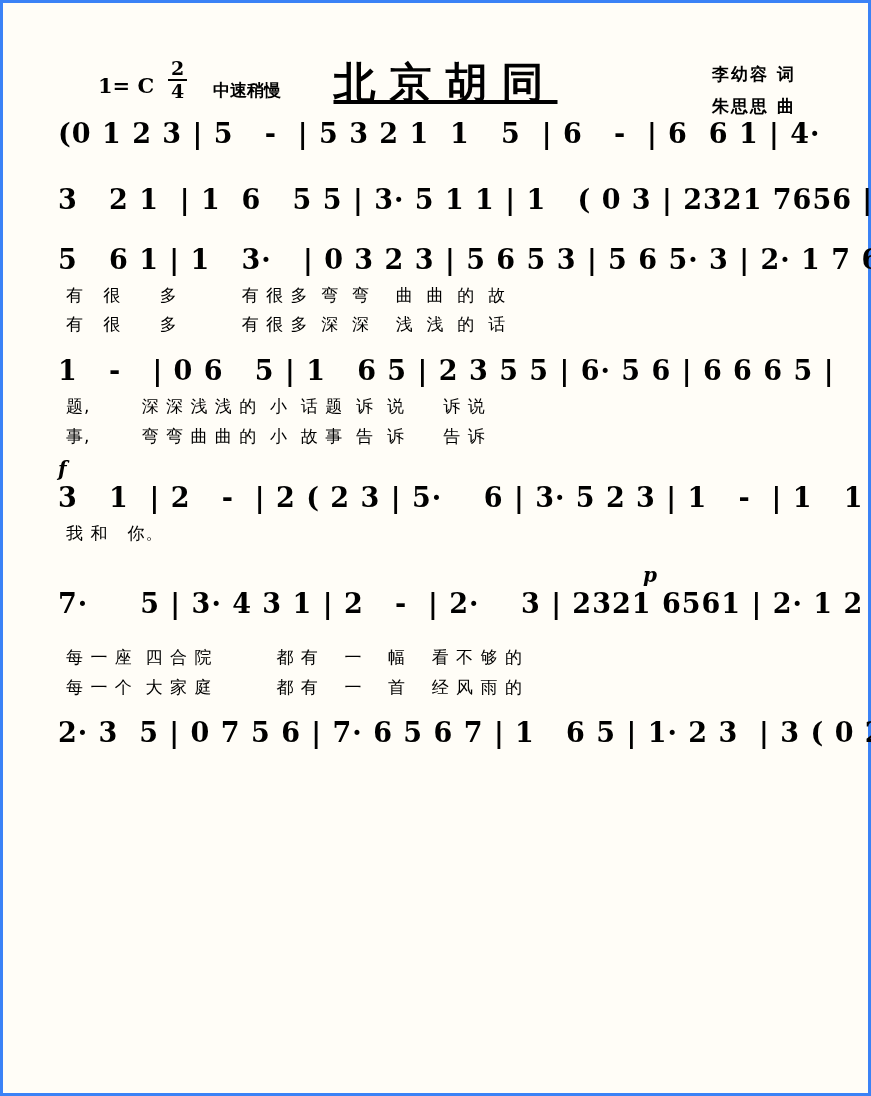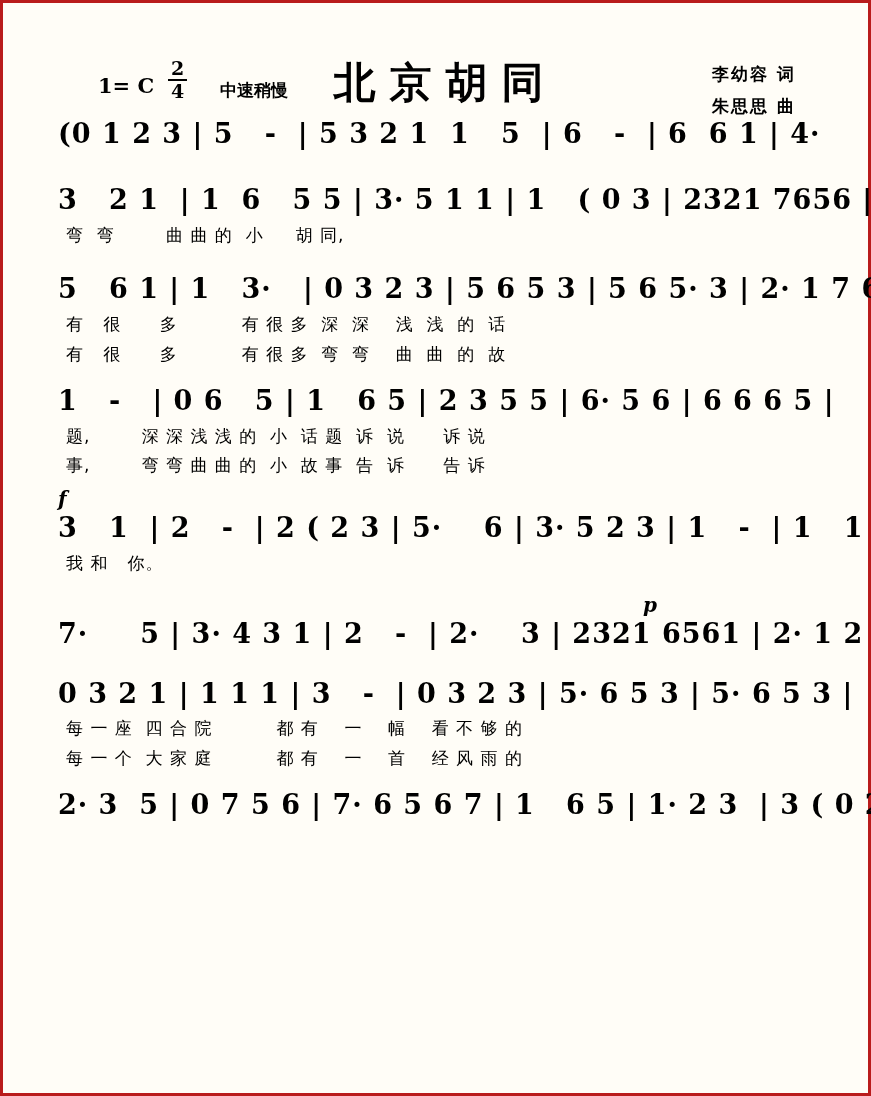--- a/index.html
+++ b/index.html
@@ -12,21 +12,21 @@
     background: #ffffff;
     font-family: "Liberation Serif", serif;
     color: #000000;
     overflow: hidden;
   }
   .sheet {
     position: relative;
     width: 871px;
     height: 1096px;
     box-sizing: border-box;
-    border: 3px solid #b91c1c;
+    border: 3px solid #3b82f6;
     background: #fffdf7;
   }
   
   .header {
     position: relative;
     height: 110px;
   }
   .key-sig {
     position: absolute;
     left: 95px;
@@ -49,37 +49,38 @@
     display: block;
     border-bottom: 2px solid #000;
     padding: 0 3px 1px 3px;
   }
   .meter .den {
     display: block;
     padding: 1px 3px 0 3px;
   }
   .tempo {
     position: absolute;
-    left: 217px;
+    left: 210px;
     top: 76px;
     font-size: 17px;
     font-weight: bold;
     font-family: "DejaVu Sans", sans-serif;
   }
   .song-title {
     position: absolute;
     left: 0;
     right: 0;
     top: 52px;
     text-align: center;
     font-size: 42px;
     letter-spacing: 14px;
     font-weight: bold;
     font-family: "DejaVu Serif", serif;
     padding-left: 20px;
+    text-decoration: underline;
   }
   .credits {
     position: absolute;
     right: 72px;
     top: 55px;
     font-size: 17px;
     line-height: 1.9;
     font-weight: bold;
     font-family: "DejaVu Sans", sans-serif;
     text-align: center;
@@ -147,28 +148,27 @@
 
     <div class="staff-line">
       <div class="notes">(0 1 2 3 | 5   -  | 5 3 2 1  1   5  | 6   -  | 6  6 1 | 4·     3 |</div>
     </div>
     <div class="gap-sm"></div>
 
     <div class="gap-md"></div>
 
     <div class="staff-line">
       <div class="notes">3   2 1  | 1  6   5 5 | 3· 5 1 1 | 1   ( 0 3 | 2321 7656 | 1· 1 1 1 )</div>
-      <div class="lyrics">弯  弯        曲 曲 的  小     胡 同,</div>
     </div>
     <div class="gap-md"></div>
 
     <div class="staff-line">
       <div class="notes">5   6 1 | 1   3·   | 0 3 2 3 | 5 6 5 3 | 5 6 5· 3 | 2· 1 7 6 |</div>
+      <div class="lyrics">有   很      多          有 很 多  弯  弯    曲  曲  的  故</div>
       <div class="lyrics">有   很      多          有 很 多  深  深    浅  浅  的  话</div>
-      <div class="lyrics">有   很      多          有 很 多  弯  弯    曲  曲  的  故</div>
     </div>
     <div class="gap-sm"></div>
 
     <div class="staff-line">
       <div class="notes">1   -   | 0 6   5 | 1   6 5 | 2 3 5 5 | 6· 5 6 | 6 6 6 5 |</div>
       <div class="lyrics">题,        深 深 浅 浅 的  小  话 题  诉  说      诉 说</div>
       <div class="lyrics">事,        弯 弯 曲 曲 的  小  故 事  告  诉      告 诉</div>
     </div>
     <div class="gap-sm"></div>
 
@@ -179,21 +179,20 @@
     </div>
     <div class="gap-md"></div>
 
     <div class="staff-line">
       <div class="dyn">                                                                                    p</div>
       <div class="notes">7·     5 | 3· 4 3 1 | 2   -  | 2·    3 | 2321 6561 | 2· 1 2 2 )</div>
     </div>
     <div class="gap-md"></div>
 
     <div class="staff-line">
-      <div class="notes">0 3 2 1 | 1 1 1 | 3   -  | 0 3 2 3 | 5· 6 5 3 | 5· 6 5 3 |</div>
       <div class="lyrics">每 一 座  四 合 院          都 有    一    幅    看 不 够 的</div>
       <div class="lyrics">每 一 个  大 家 庭          都 有    一    首    经 风 雨 的</div>
     </div>
     <div class="gap-sm"></div>
 
     <div class="staff-line">
       <div class="notes">2· 3  5 | 0 7 5 6 | 7· 6 5 6 7 | 1   6 5 | 1· 2 3  | 3 ( 0 2 |</div>
     </div>
 
   </div>

